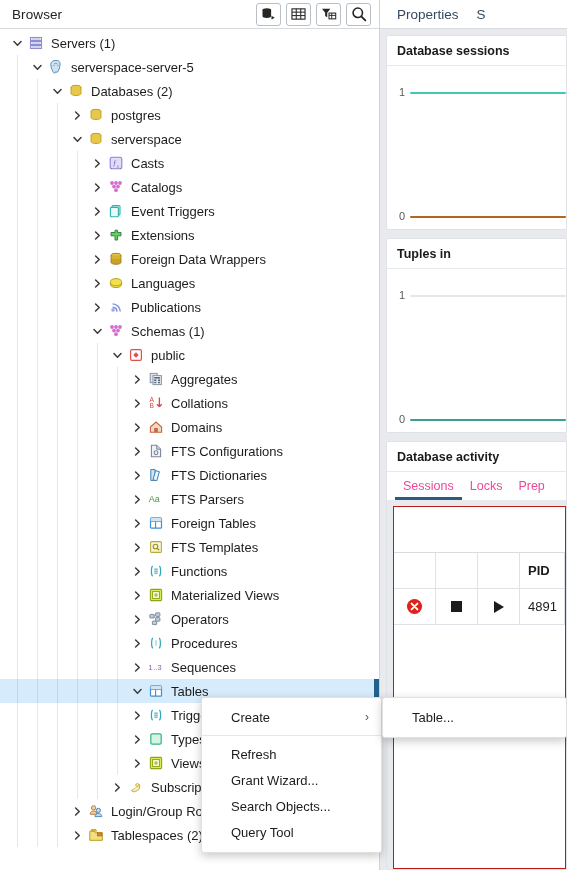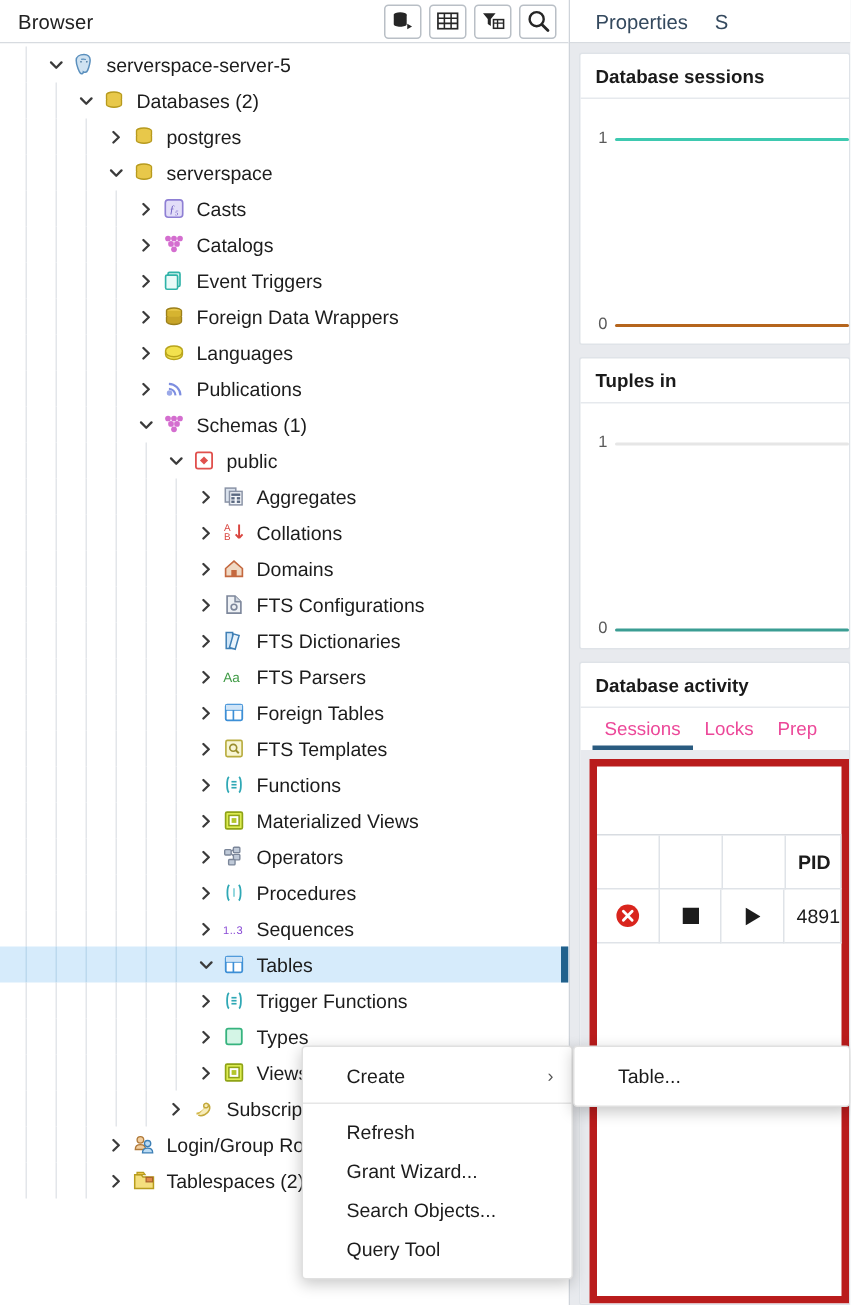--- a/index.html
+++ b/index.html
@@ -144,21 +144,21 @@
   }
   .stab.active::after {
     content: ""; position: absolute; left: 0; right: 0; bottom: 0;
     height: 3px; background: #2a5b80;
   }
   #grid-wrap {
     flex: 1; background: #e8eaee;
     padding: 6px 0 0 6px; min-height: 0; overflow: hidden;
   }
   #grid {
-    background: #fff; border: 5px solid #b91c1c;
+    background: #fff; border: 1px solid #b91c1c;
     width: 100%; height: 100%;
   }
   #grid-toolbar { height: 46px; border-bottom: 1px solid #d8dce1; }
   .grid-row { display: flex; height: 36px; }
   .gcell {
     border-right: 1px solid #dfe3e8; border-bottom: 1px solid #dfe3e8;
     display: flex; align-items: center; justify-content: center;
     font-size: 13px; color: #1c1c1c;
   }
   .gcell.hdr { font-weight: bold; height: 36px; }
@@ -233,20 +233,44 @@
           <svg width="16" height="16" viewBox="0 0 17 17">
             <circle cx="7.2" cy="7.2" r="5" fill="none" stroke="#262626" stroke-width="1.7"></circle>
             <line x1="10.9" y1="11" x2="15.2" y2="15.3" stroke="#262626" stroke-width="2" stroke-linecap="round"></line>
           </svg>
         </div>
       </div>
     </div>
 
     <div id="tree">
         <div class="row">
+          <div class="guides"></div>
+          <div style="width: 8px; min-width: 8px;"></div>
+          <div class="arrow">
+            <svg width="9" height="9" viewBox="0 0 9 9">
+              <path d="M1 2.6L4.5 6.2 8 2.6" fill="none" stroke="#3b3b3b" stroke-width="1.5" stroke-linecap="round" stroke-linejoin="round"></path>
+            </svg>
+          </div>
+          <div class="ico">
+            <svg width="16" height="16" viewBox="0 0 16 16">
+              <g fill="#fff" stroke="#8e8fd0" stroke-width="1.1">
+        <rect x="2.5" y="2.5" width="11" height="3"></rect>
+                <rect x="2.5" y="6.5" width="11" height="3"></rect>
+        <rect x="2.5" y="10.5" width="11" height="3"></rect>
+              </g>
+        <g fill="#b7b8e4">
+                <rect x="3.5" y="3.4" width="9" height="1.2"></rect>
+                <rect x="3.5" y="7.4" width="9" height="1.2"></rect>
+                <rect x="3.5" y="11.4" width="9" height="1.2"></rect>
+              </g>
+            </svg>
+          </div>
+          <div class="lbl">Servers (1)</div>
+        </div>
+        <div class="row">
           <div class="guides">
             <i style="left: 17px;"></i>
           </div>
           <div style="width: 28px; min-width: 28px;"></div>
           <div class="arrow">
             <svg width="9" height="9" viewBox="0 0 9 9">
               <path d="M1 2.6L4.5 6.2 8 2.6" fill="none" stroke="#3b3b3b" stroke-width="1.5" stroke-linecap="round" stroke-linejoin="round"></path>
             </svg>
           </div>
           <div class="ico">
@@ -382,20 +406,40 @@
               <path d="M2.6 1l3.6 3.5L2.6 8" fill="none" stroke="#3b3b3b" stroke-width="1.5" stroke-linecap="round" stroke-linejoin="round"></path>
             </svg>
           </div>
           <div class="ico">
             <svg width="16" height="16" viewBox="0 0 16 16">
               <rect x="4" y="2.6" width="8" height="9.4" rx="1" fill="#d8f4f0" stroke="#2fb3a8" stroke-width="1.1"></rect>
         <rect x="2.4" y="4.4" width="8" height="9.4" rx="1" fill="#eafaf8" stroke="#2fb3a8" stroke-width="1.1"></rect>
             </svg>
           </div>
           <div class="lbl">Event Triggers</div>
+        </div>
+        <div class="row">
+          <div class="guides">
+            <i style="left: 17px;"></i>
+            <i style="left: 37px;"></i>
+            <i style="left: 57px;"></i>
+            <i style="left: 77px;"></i>
+          </div>
+          <div style="width: 88px; min-width: 88px;"></div>
+          <div class="arrow">
+            <svg width="9" height="9" viewBox="0 0 9 9">
+              <path d="M2.6 1l3.6 3.5L2.6 8" fill="none" stroke="#3b3b3b" stroke-width="1.5" stroke-linecap="round" stroke-linejoin="round"></path>
+            </svg>
+          </div>
+          <div class="ico">
+            <svg width="16" height="16" viewBox="0 0 16 16">
+              <path d="M3 5.5h4V3.2h2.6v2.3h3.4v3.3h-3.4v4.2H7V8.8H3z" fill="#69c96b" stroke="#2e8b3a" stroke-width="1"></path>
+            </svg>
+          </div>
+          <div class="lbl">Extensions</div>
         </div>
         <div class="row">
           <div class="guides">
             <i style="left: 17px;"></i>
             <i style="left: 37px;"></i>
             <i style="left: 57px;"></i>
             <i style="left: 77px;"></i>
           </div>
           <div style="width: 88px; min-width: 88px;"></div>
           <div class="arrow">

